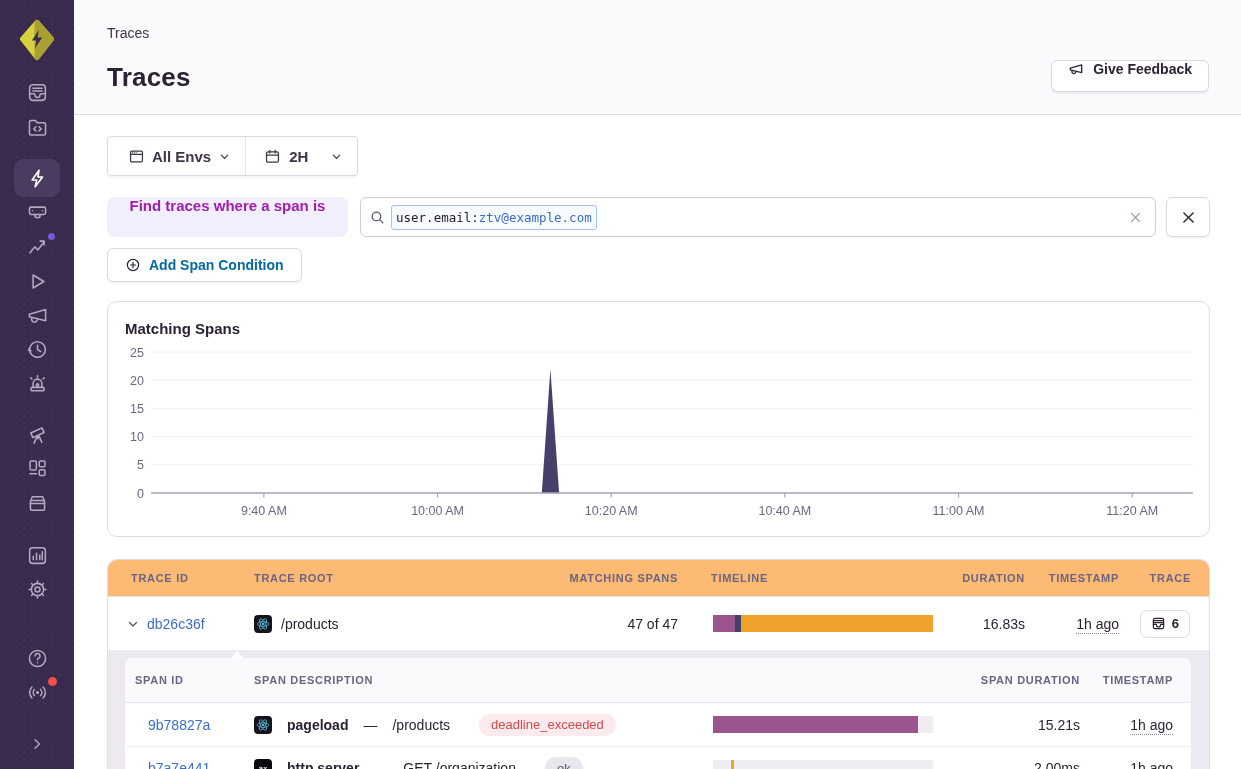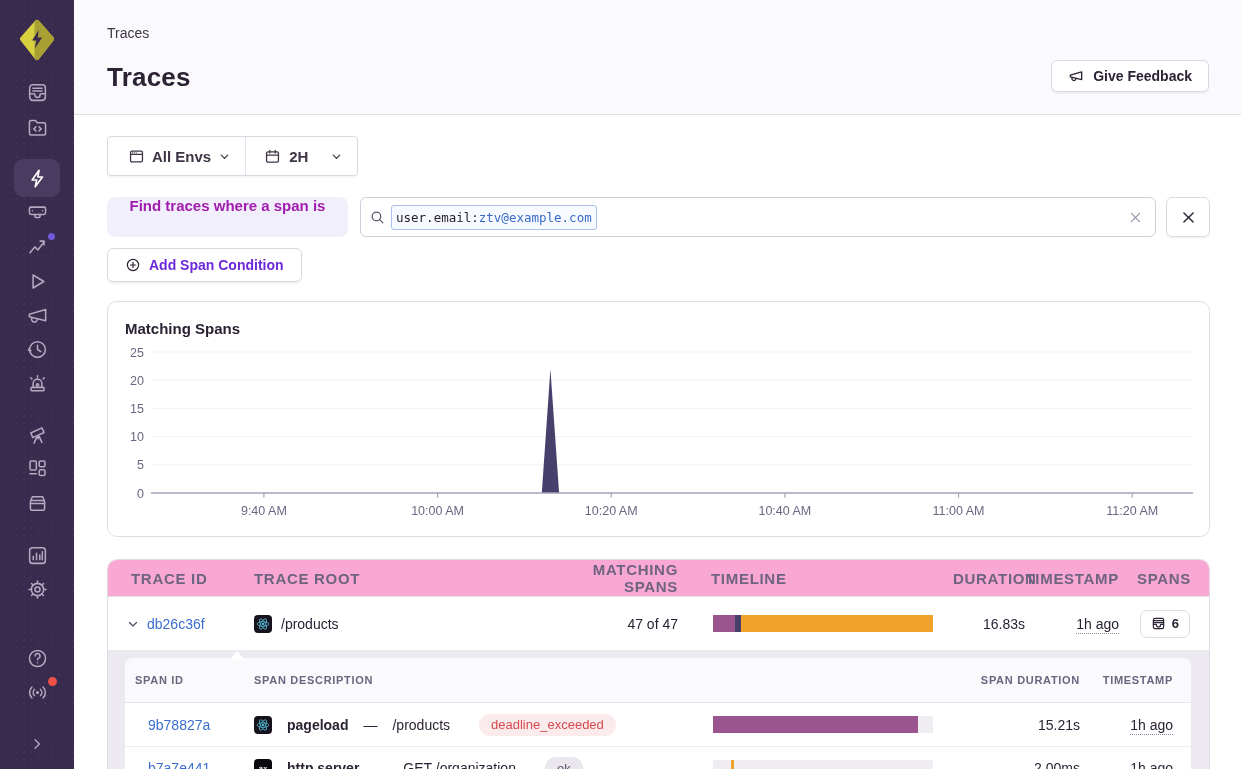--- a/index.html
+++ b/index.html
@@ -42,21 +42,21 @@
     height: 115px;
     background: #FAF9FB;
     border-bottom: 1px solid #E0DCE5;
     padding-left: 33px;
   }
   .breadcrumb { position: absolute; top: 25px; left: 33px; font-size: 14px; color: #3E3446; }
   .page-title { position: absolute; top: 62px; left: 33px; font-size: 26px; font-weight: 700; color: #2B2233; letter-spacing: 0.2px; }
   .feedback-btn {
     position: absolute; top: 60px; right: 32px;
     height: 32px; padding: 0 16px;
-    display: inline-flex; align-items: center; gap: 9px;
+    display: inline-flex; align-items: flex-start; gap: 9px;
     background: #fff; border: 1px solid #DCD6E2; border-radius: 6px;
     box-shadow: 0 2px 1px rgba(43,34,51,0.05);
     font-size: 14px; font-weight: 700; color: #2B2233; cursor: pointer;
   }
 
   .content { padding: 0 31px 0 33px; }
 
   
   .filter-bar {
     margin-top: 21px;
@@ -102,21 +102,21 @@
     background: #fff; border: 1px solid #DCD6E2; border-radius: 6px;
     box-shadow: 0 2px 1px rgba(43,34,51,0.04); cursor: pointer;
   }
 
   .add-span-btn {
     margin-top: 11px;
     height: 34px; padding: 0 17px;
     display: inline-flex; align-items: center; gap: 8px;
     background: #fff; border: 1px solid #DCD6E2; border-radius: 6px;
     box-shadow: 0 2px 1px rgba(43,34,51,0.05);
-    font-size: 14px; font-weight: 700; color: #6d28d9; cursor: pointer;
+    font-size: 14px; font-weight: 700; color: #0369a1; cursor: pointer;
   }
 
   
   .chart-panel {
     position: relative;
     margin-top: 19px;
     height: 236px;
     border: 1px solid #E0DCE5; border-radius: 10px;
     background: #fff;
   }
@@ -132,23 +132,23 @@
     border-bottom: none;
     background: #fff;
     height: 210px;
     overflow: hidden;
   }
   .t-head {
     display: grid;
     grid-template-columns: 146px 310px 114px 275px 72px 94px 1fr;
     align-items: center;
     height: 37px;
-    background: #f9a8d4;
+    background: #fdba74;
     border-bottom: 1px solid #E3DEE8;
-    font-size: 15px; font-weight: 700; letter-spacing: 0.7px; color: #6E6380;
+    font-size: 11px; font-weight: 700; letter-spacing: 0.7px; color: #6E6380;
   }
   .t-head > div:nth-child(1) { padding-left: 23px; }
   .t-head > div:nth-child(3) { text-align: right; }
   .t-head > div:nth-child(4) { padding-left: 33px; }
   .t-head > div:nth-child(5) { text-align: right; }
   .t-head > div:nth-child(6) { text-align: right; }
   .t-head > div:nth-child(7) { text-align: right; padding-right: 18px; }
   .t-row {
     display: grid;
     grid-template-columns: 146px 310px 114px 275px 72px 94px 1fr;
@@ -459,21 +459,21 @@
 
       
       <section class="trace-table">
         <div class="t-head">
           <div>TRACE ID</div>
           <div>TRACE ROOT</div>
           <div>MATCHING SPANS</div>
           <div>TIMELINE</div>
           <div>DURATION</div>
           <div>TIMESTAMP</div>
-          <div>SPANS</div>
+          <div>TRACE</div>
         </div>
 
         <div class="t-row">
           <div class="cell-traceid">
             <span class="expander">
               <svg width="14" height="14" viewBox="0 0 24 24" fill="none" stroke="#564F68" stroke-width="2.2" stroke-linecap="round" stroke-linejoin="round">
                 <path d="M6 9.4l6 6 6-6"></path>
               </svg>
             </span>
             <span class="id-link">db26c36f</span>

